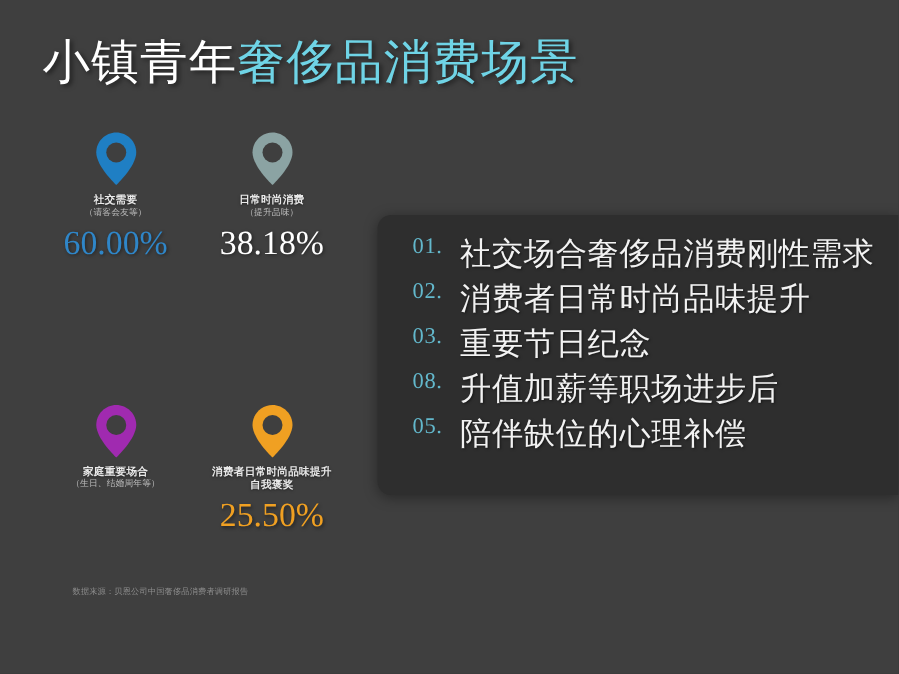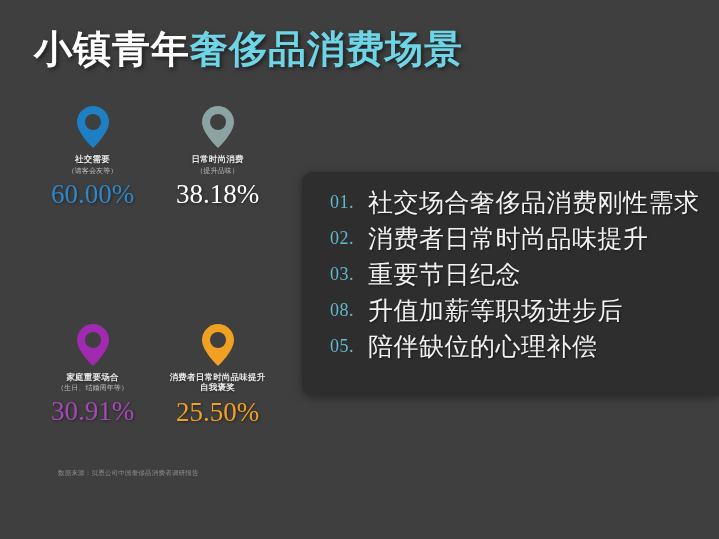--- a/index.html
+++ b/index.html
@@ -16,21 +16,21 @@
     font-family: "Liberation Sans", "DejaVu Sans", sans-serif;
   }
 
   
   #title {
     position: absolute;
     left: 34px;
     top: 24px;
     font-family: "Liberation Serif", "DejaVu Serif", serif;
     font-size: 38px;
-    font-weight: bold;
+    font-weight: normal;
     letter-spacing: 1px;
     white-space: nowrap;
     text-shadow: 2px 2px 4px rgba(0,0,0,0.55);
   }
   #title .t-white { color: #ffffff; }
   #title .t-cyan  { color: #6fd4e6; }
 
   
   #pin-grid {
     position: absolute;
@@ -88,21 +88,21 @@
     height: 224px;
     background: #2e2e2e;
     border-radius: 11px 0 0 11px;
     box-shadow: 0 2px 10px rgba(0,0,0,0.35);
   }
   #list-panel .list-inner {
     padding: 14px 0 0 28px;
   }
   .list-item {
     display: flex;
-    align-items: center;
+    align-items: flex-start;
     margin-bottom: 3px;
     white-space: nowrap;
   }
   .list-num {
     font-family: "Liberation Serif", "DejaVu Serif", serif;
     font-size: 18px;
     color: #63b8cc;
     width: 38px;
     flex: 0 0 38px;
     letter-spacing: 0.5px;
@@ -161,21 +161,20 @@
     <div class="row-gap-a"></div>
 
     <div class="pin-row">
       <div class="pin-cell">
         <svg class="pin-mark" viewBox="0 0 36 46">
           <path d="M18 2 C9.2 2 2 9.2 2 18 c0 11 16 26 16 26 s16 -15 16 -26 C34 9.2 26.8 2 18 2 z" fill="#a02ab0"></path>
           <circle cx="18" cy="18" r="8" fill="#3f3f3f"></circle>
         </svg>
         <div class="pin-label">家庭重要场合</div>
         <div class="pin-sub">（生日、结婚周年等）</div>
-        <div class="pin-value" style="color:#a648b8;">30.91%</div>
       </div>
       <div class="pin-cell">
         <svg class="pin-mark" viewBox="0 0 36 46">
           <path d="M18 2 C9.2 2 2 9.2 2 18 c0 11 16 26 16 26 s16 -15 16 -26 C34 9.2 26.8 2 18 2 z" fill="#f0a022"></path>
           <circle cx="18" cy="18" r="8" fill="#3f3f3f"></circle>
         </svg>
         <div class="pin-label">消费者日常时尚品味提升</div>
         <div class="pin-label">自我褒奖</div>
         <div class="pin-value" style="color:#f0a022;">25.50%</div>
       </div>

